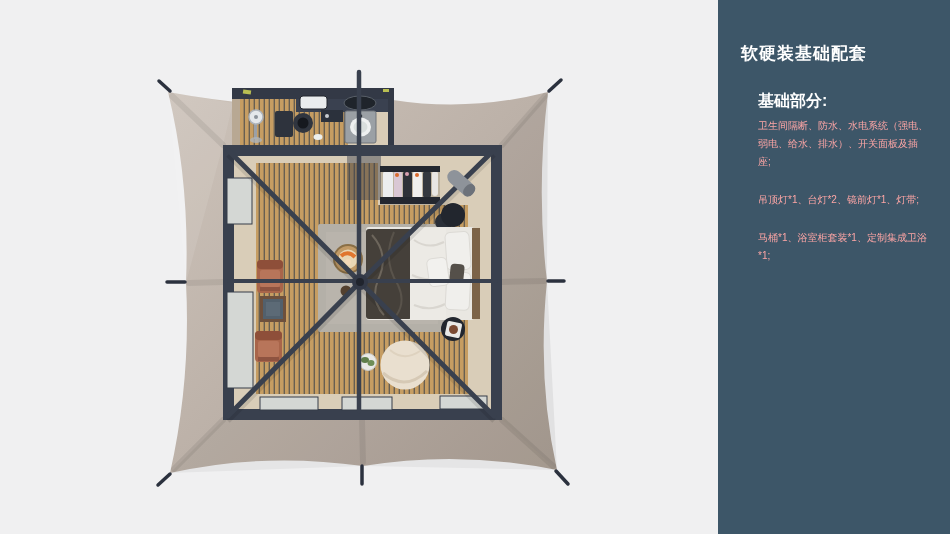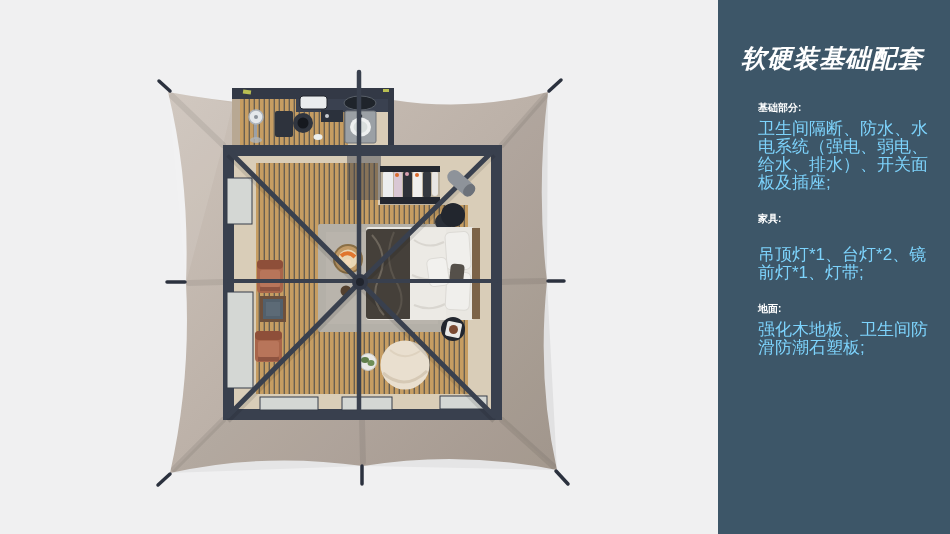--- a/index.html
+++ b/index.html
@@ -6,25 +6,25 @@
   body{width:950px;height:534px;overflow:hidden;background:var(--bg,#f0f0f1);
        font-family:"Liberation Sans","DejaVu Sans",sans-serif;}
   .stage{position:relative;width:950px;height:534px;background:var(--bg,#f0f0f1);}
   .render{position:absolute;left:0;top:0;}
   .sidebar{
     position:absolute;right:0;top:0;width:232px;height:534px;
     background:var(--sidebar_bg,#3d5668);color:#f4f7f8;
     box-sizing:border-box;padding:42px 20px 0 40px;
   }
   .sidebar h1{
-    font-size:25px;font-weight:bold;letter-spacing:1px;color:#ffffff;
-    margin:0 4px 26px -17px;white-space:nowrap;font-style:italic;
+    font-size:17px;font-weight:bold;letter-spacing:1px;color:#ffffff;
+    margin:0 4px 26px -17px;white-space:nowrap;
   }
-  .sidebar h2{font-size:10px;font-weight:bold;margin:0 0 5px 0;color:#ffffff;}
-  .sidebar p{font-size:17px;line-height:18px;margin:0;color:#7dd3fc;}
+  .sidebar h2{font-size:16px;font-weight:bold;margin:0 0 5px 0;color:#ffffff;}
+  .sidebar p{font-size:10px;line-height:18px;margin:0;color:#fca5a5;}
   .sidebar section{margin:0 0 20px 0;}
 </style>
 </head>
 <body>
 
 <div class="stage">
 
   <svg class="render" width="718" height="534" viewBox="0 0 718 534">
     <defs>
       <linearGradient id="canvasGrad" x1="168" y1="88" x2="557" y2="470" gradientUnits="userSpaceOnUse">
@@ -239,28 +239,24 @@
 
   <aside class="sidebar">
     <h1>软硬装基础配套</h1>
 
     <section>
       <h2>基础部分:</h2>
       <p>卫生间隔断、防水、水电系统（强电、弱电、给水、排水）、开关面板及插座;</p>
     </section>
 
     <section>
-      <h2>家具:</h2>
     </section>
 
     <section>
       <p>吊顶灯*1、台灯*2、镜前灯*1、灯带;</p>
     </section>
 
     <section>
-    </section>
-
-    <section>
-      <h2>地面:</h2>
-      <p>强化木地板、卫生间防滑防潮石塑板;</p>
-    </section>
+      <p>马桶*1、浴室柜套装*1、定制集成卫浴*1;</p>
+    </section>
+
   </aside>
 </div>
 
 </body></html>

